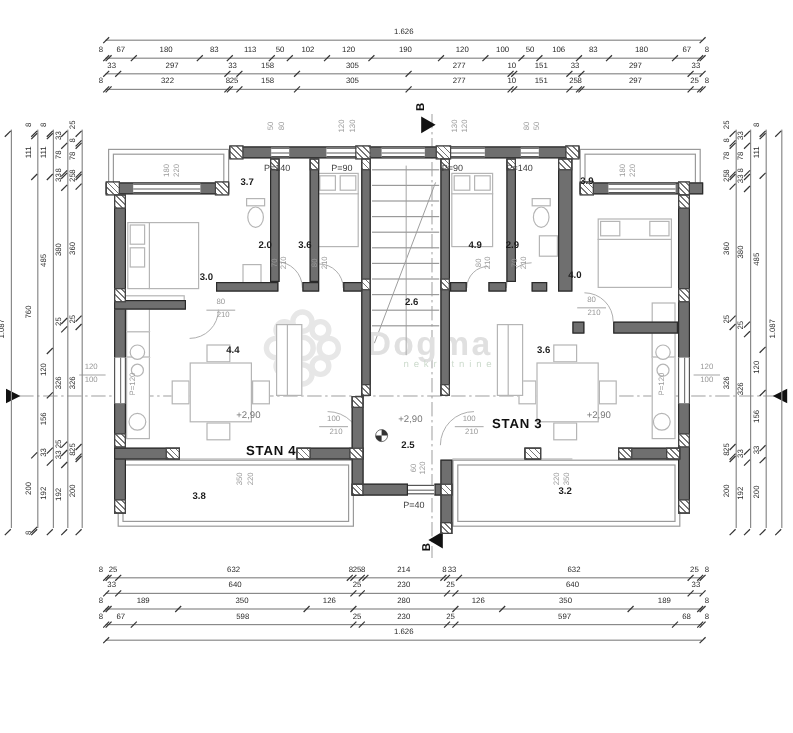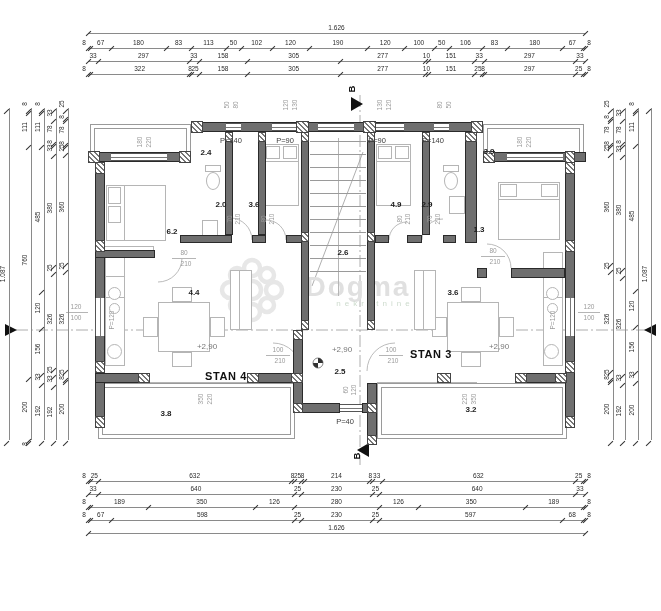--- a/index.html
+++ b/index.html
@@ -578,28 +578,28 @@
       <div class="dimlab rot" style="left: 631px; top: 126.942px;">111</div>
       <div class="dimlab rot" style="left: 631px; top: 215.833px;">485</div>
       <div class="dimlab rot" style="left: 631px; top: 306.066px;">120</div>
       <div class="dimlab rot" style="left: 631px; top: 347.231px;">156</div>
       <div class="dimlab rot" style="left: 631px; top: 375.42px;">33</div>
       <div class="dimlab rot" style="left: 631px; top: 410.171px;">200</div>
       <div class="dimline" style="left: 651px; top: 108px; width: 1px; height: 332px;"></div>
       <div class="tick" style="left: 648px; top: 108px;"></div>
       <div class="tick" style="left: 648px; top: 440px;"></div>
       <div class="dimlab rot" style="left: 644px; top: 274px;">1.087</div>
-      <div class="lab r" style="left: 206px; top: 152px;">2.4</div>
-      <div class="lab r" style="left: 172px; top: 231px;">6.2</div>
+      <div class="lab r" style="left: 206px; top: 152px;">3.7</div>
+      <div class="lab r" style="left: 172px; top: 231px;">3.0</div>
       <div class="lab r" style="left: 221px; top: 204px;">2.0</div>
       <div class="lab r" style="left: 254px; top: 204px;">3.6</div>
       <div class="lab r" style="left: 396px; top: 204px;">4.9</div>
       <div class="lab r" style="left: 427px; top: 204px;">2.9</div>
       <div class="lab r" style="left: 489px; top: 151px;">3.9</div>
-      <div class="lab r" style="left: 479px; top: 229px;">1.3</div>
+      <div class="lab r" style="left: 479px; top: 229px;">4.0</div>
       <div class="lab r" style="left: 343px; top: 252px;">2.6</div>
       <div class="lab r" style="left: 194px; top: 292px;">4.4</div>
       <div class="lab r" style="left: 453px; top: 292px;">3.6</div>
       <div class="lab r" style="left: 340px; top: 371px;">2.5</div>
       <div class="lab r" style="left: 166px; top: 413px;">3.8</div>
       <div class="lab r" style="left: 471px; top: 409px;">3.2</div>
       <div class="lab p" style="left: 231px; top: 140px;">P=140</div>
       <div class="lab p" style="left: 285px; top: 140px;">P=90</div>
       <div class="lab p" style="left: 377px; top: 140px;">P=90</div>
       <div class="lab p" style="left: 433px; top: 140px;">P=140</div>

